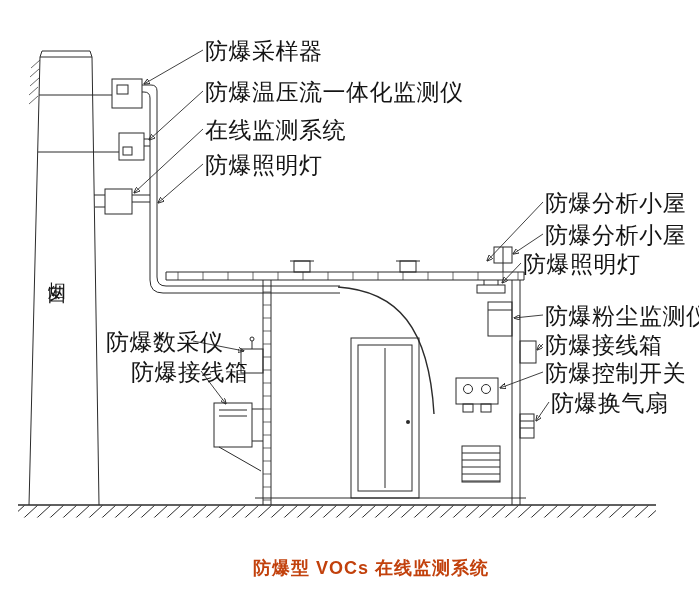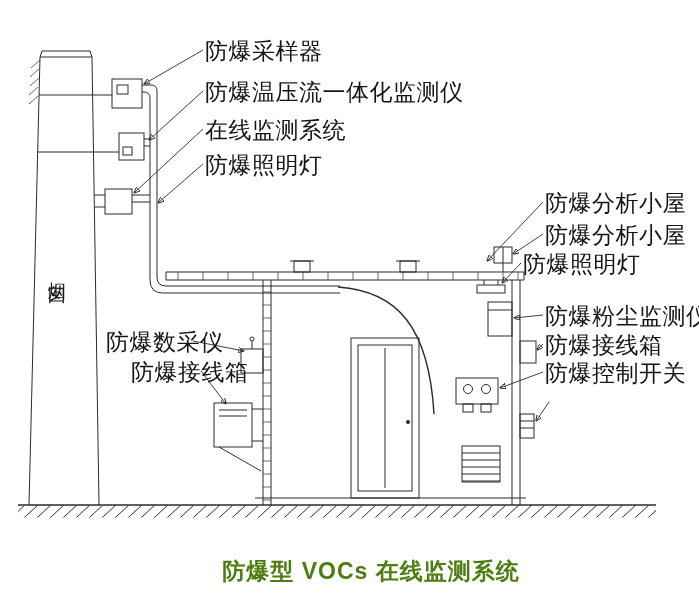--- a/index.html
+++ b/index.html
@@ -19,21 +19,21 @@
   .label {
     position:absolute; font-size:23px; line-height:1.15; color:#141414;
     white-space:nowrap; letter-spacing:0.5px;
   }
   .label.vertical {
     writing-mode:vertical-rl; text-orientation:upright;
     font-size:18px; letter-spacing:3px;
   }
   #diagram-title {
     position:absolute; left:0; right:0; top:556px; text-align:center;
-    font-size:23px; font-weight:bold; color:#4d7c0f; letter-spacing:1px;padding-left:43px;
+    font-size:18px; font-weight:bold; color:#c2410c; letter-spacing:1px;padding-left:43px;
   }
 </style>
 </head>
 <body>
 
 <div id="stage">
 
   <svg id="linework" width="699" height="598" viewBox="0 0 699 598">
     <defs>
       <marker id="arrow" markerWidth="7" markerHeight="6" refX="6.5" refY="3" orient="auto">
@@ -151,15 +151,16 @@
   <div class="label" style="left:205px; top:152px">防爆照明灯</div>
   <div class="label vertical" style="left:46px; top:268px">烟囱</div>
   <div class="label" style="left:106px; top:329px">防爆数采仪</div>
   <div class="label" style="left:131px; top:359px">防爆接线箱</div>
   <div class="label" style="left:545px; top:190px">防爆分析小屋</div>
   <div class="label" style="left:545px; top:222px">防爆分析小屋</div>
   <div class="label" style="left:523px; top:251px">防爆照明灯</div>
   <div class="label" style="left:545px; top:303px">防爆粉尘监测仪</div>
   <div class="label" style="left:545px; top:332px">防爆接线箱</div>
   <div class="label" style="left:545px; top:360px">防爆控制开关</div>
+  <div class="label" style="left:551px; top:390px">防爆换气扇</div>
 
   <div id="diagram-title">防爆型 VOCs 在线监测系统</div>
 </div>
 
 </body></html>

